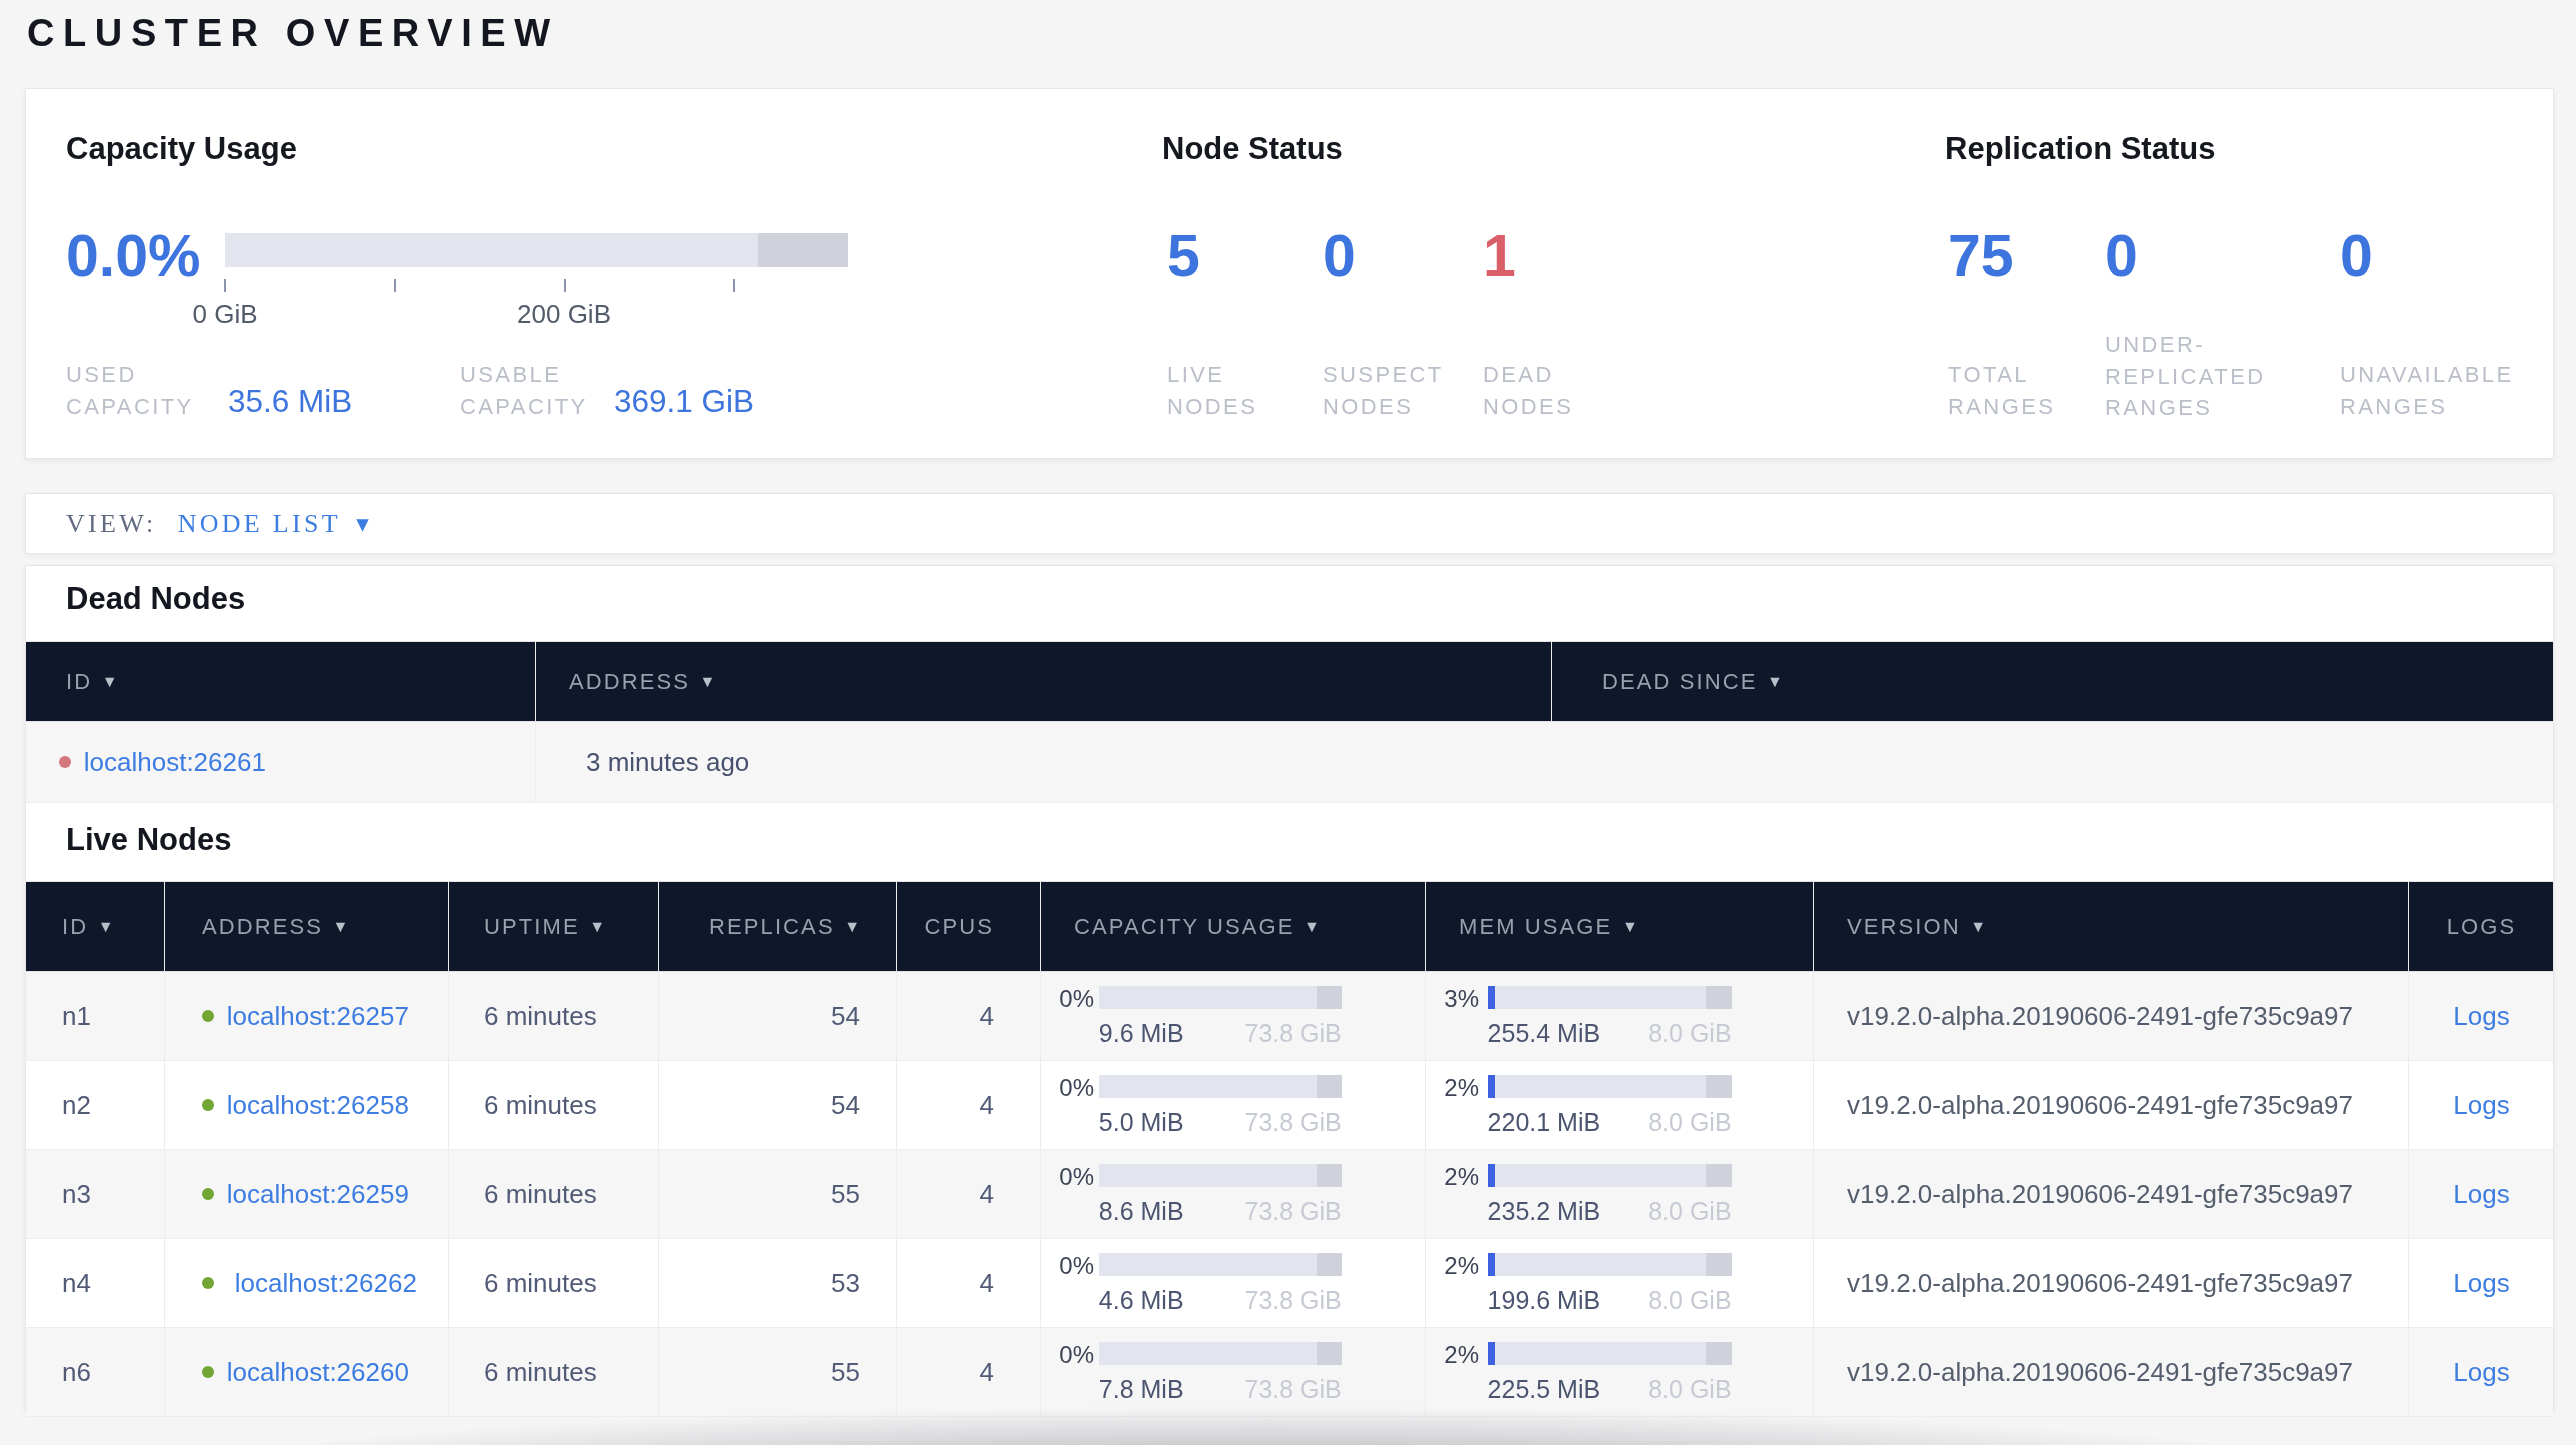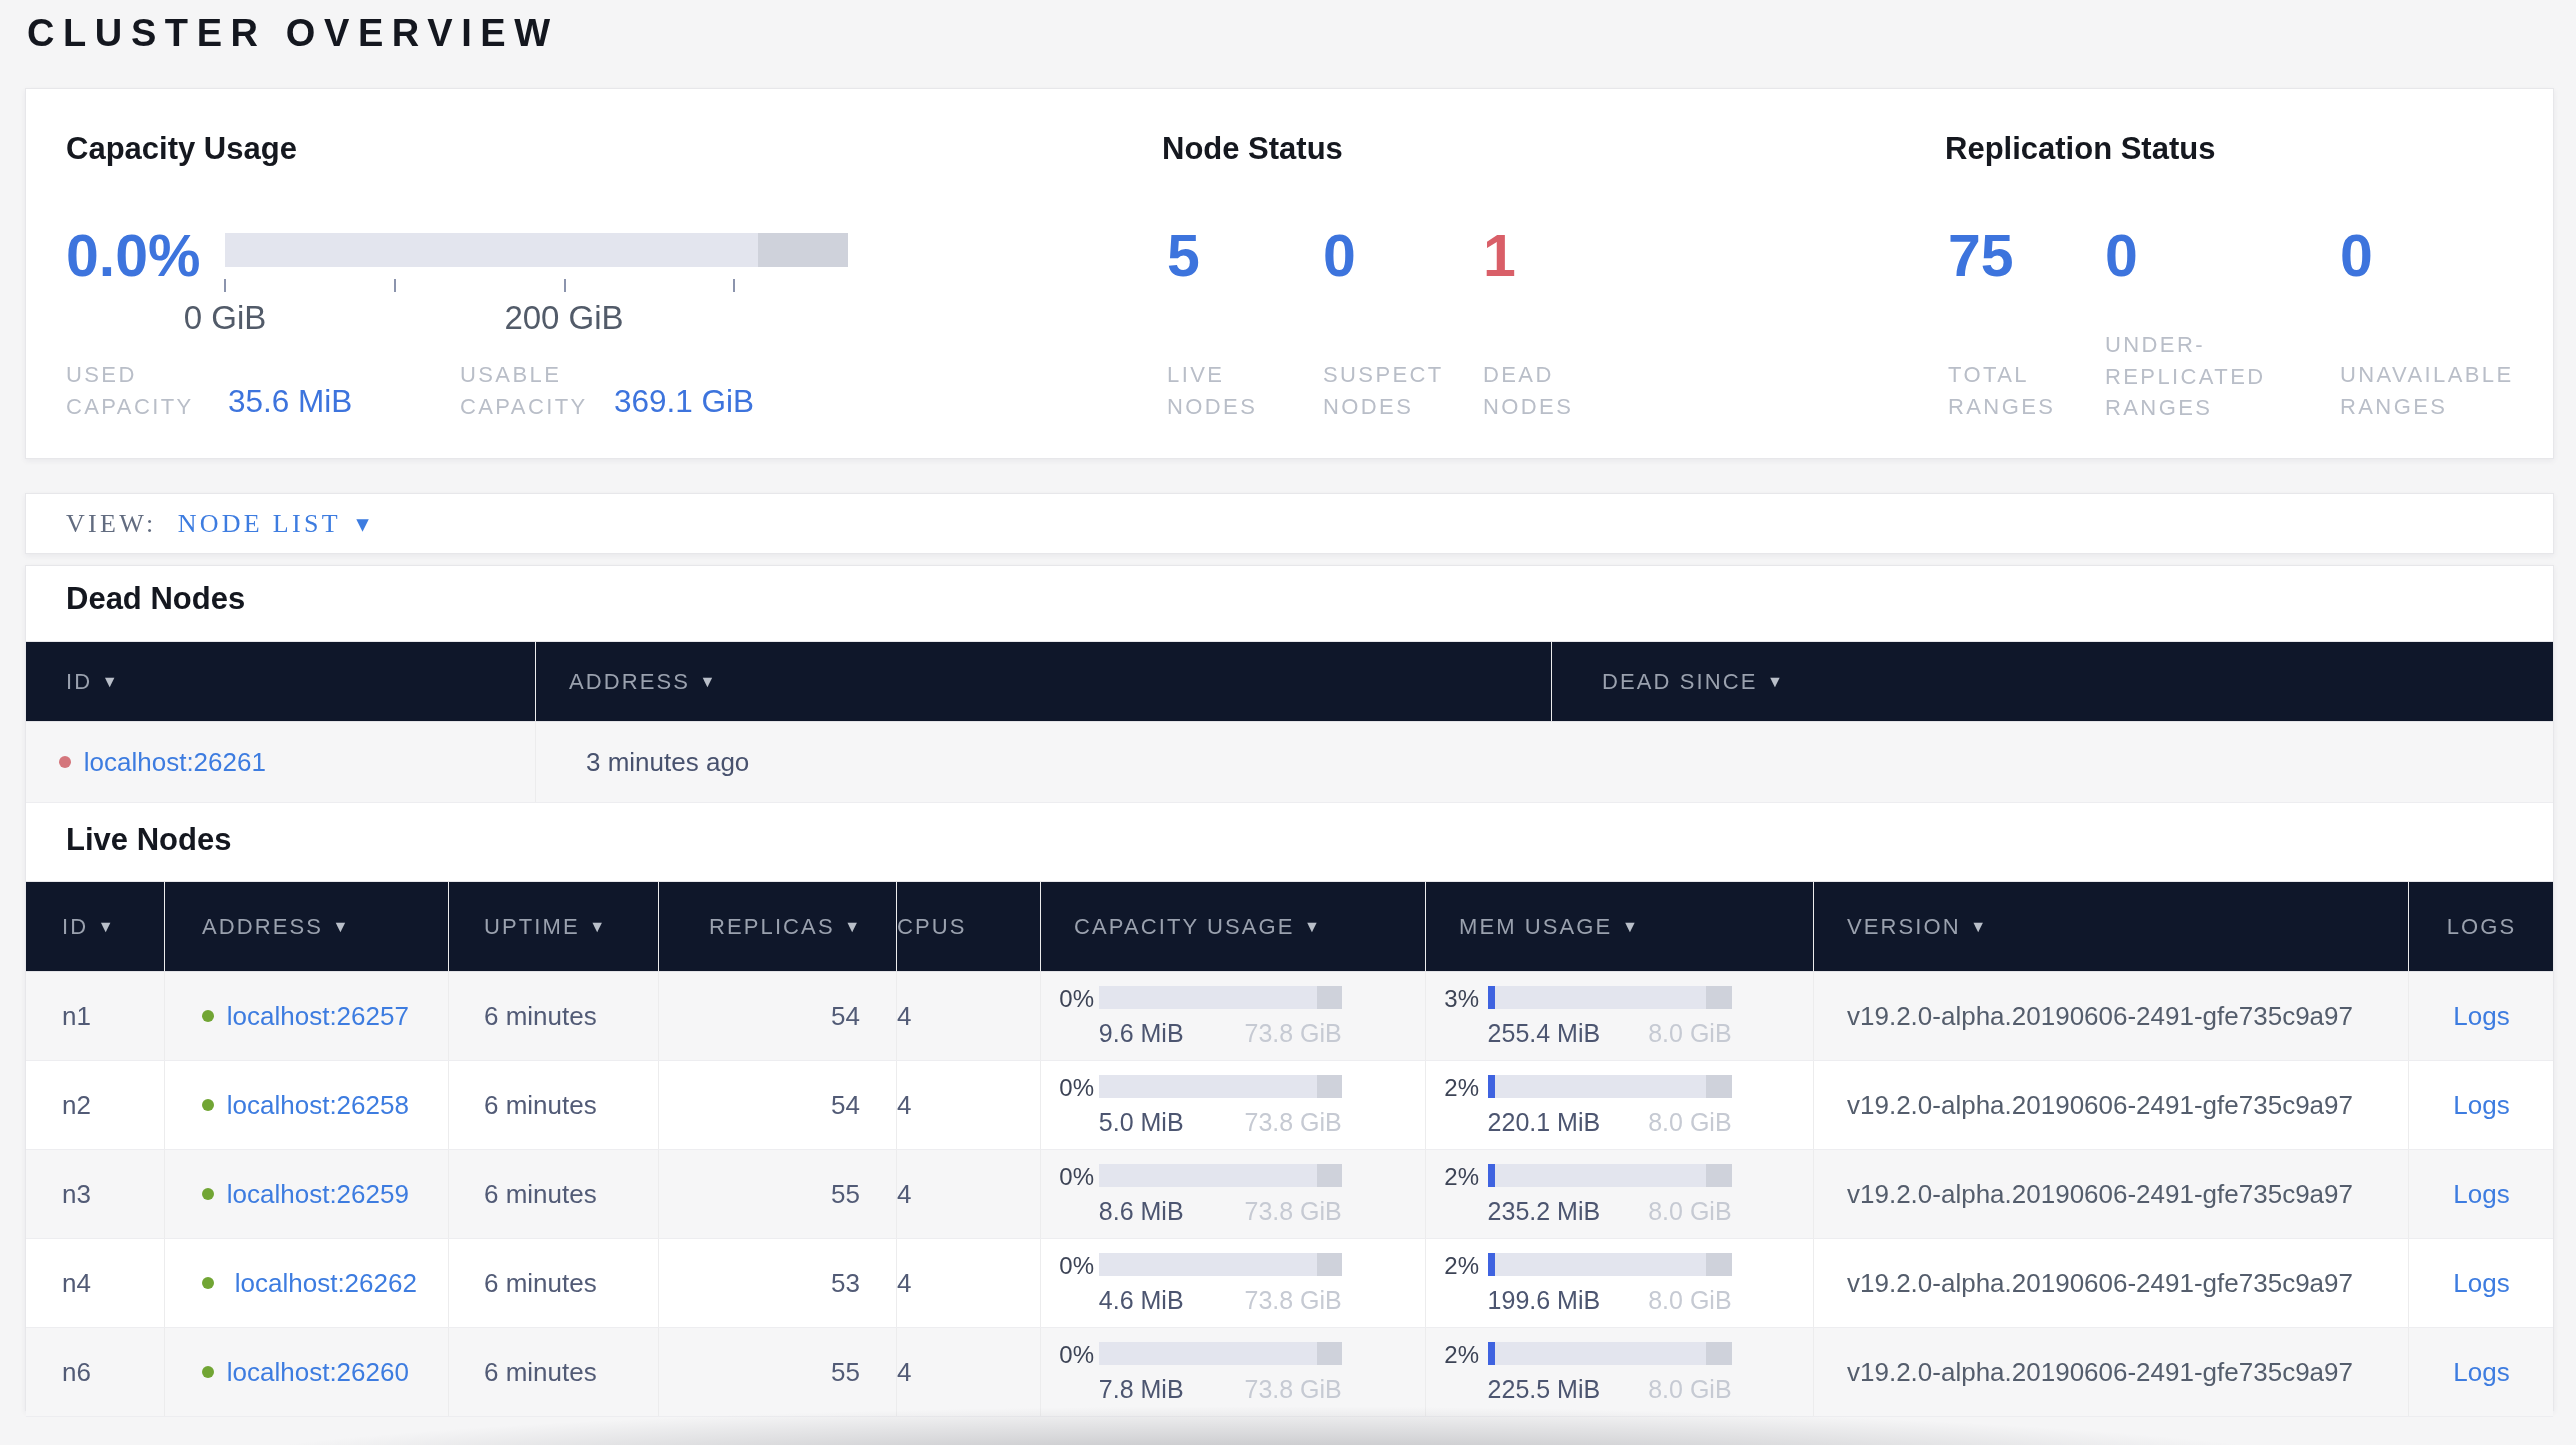--- a/index.html
+++ b/index.html
@@ -19,21 +19,21 @@
   .bignum{position:absolute;font-size:59px;font-weight:600;line-height:67px;color:#3d74dd;}
   .bignum.red{color:#d95f68;}
   .statlabel{position:absolute;font-size:22px;letter-spacing:2.4px;line-height:31.5px;
              color:#b9bec8;text-transform:uppercase;}
   .capvalue{position:absolute;font-size:31.5px;line-height:40px;color:#3d74dd;}
   .pct-big{position:absolute;left:40px;top:134px;font-size:59px;font-weight:600;
            line-height:67px;color:#3d74dd;}
   .bigbar{position:absolute;left:199px;top:144px;width:623px;height:34px;background:#e3e5ee;}
   .bigbar .reserved{position:absolute;left:533px;top:0;width:90px;height:34px;background:#cfd2db;}
   .tick{position:absolute;top:190px;width:1.9px;height:13.4px;background:#8b94ad;}
-  .axislabel{position:absolute;top:210px;font-size:33px;color:#525b69;transform:translateX(-50%);
+  .axislabel{position:absolute;top:210px;font-size:26px;color:#525b69;transform:translateX(-50%);
              white-space:nowrap;}
   
   .view-inner{position:absolute;left:40px;top:0;height:59px;display:flex;align-items:center;font-family:Liberation Serif, serif;}
   .view-label{font-size:26px;letter-spacing:3.3px;color:#626c80;}
   .view-select{margin-left:21px;display:flex;align-items:center;cursor:pointer;}
   .view-value{font-size:26px;letter-spacing:3.3px;color:#3d7ce0;}
   .caret{margin-left:15.3px;font-size:25px;color:#3d7ce0;line-height:1;}
   
   .tbl-heading{font-size:31px;font-weight:700;color:#14171f;margin:0;}
   .h-dead{position:absolute;left:40px;top:15.3px;}
@@ -52,21 +52,21 @@
   .live-tbl .trow.data{height:88px;}
   .row-odd{background:#f6f6f7;}
   .row-even{background:#ffffff;}
   .c{display:flex;align-items:center;border-right:1.9px solid #ececed;min-width:0;}
   .c:last-child{border-right:none;}
   .hc{font-size:22px;letter-spacing:2.1px;color:#9aa1ae;text-transform:uppercase;white-space:nowrap;}
   .sort{margin-left:9.5px;font-size:16px;color:#b9bfc9;}
   .cell-txt{font-size:26px;color:#525b76;}
   .pad42{padding-left:40px;}  .pad35{padding-left:33px;}  .pad52{padding-left:50px;}
   .right38{justify-content:flex-end;padding-right:36px;}
-  .right48{justify-content:flex-start;padding-right:46px;}
+  .right48{justify-content:flex-end;padding-right:46px;}
   .center{justify-content:center;}
   .link{font-size:26px;color:#3d7ce0;text-decoration:none;cursor:pointer;}
   .dot{width:12.4px;height:12.4px;border-radius:50%;margin-right:12.4px;flex:0 0 auto;}
   .dot.live{background:#71a534;}
   .dot.dead{background:#d4767c;}
   .version{font-size:26px;color:#545d6c;white-space:nowrap;}
   .since{font-size:26px;color:#48526e;}
   
   .usage{align-items:flex-start;padding-top:14.3px;}
   .u-pct{width:53px;text-align:right;font-size:24px;color:#3d4456;line-height:23px;margin-top:1px;}

